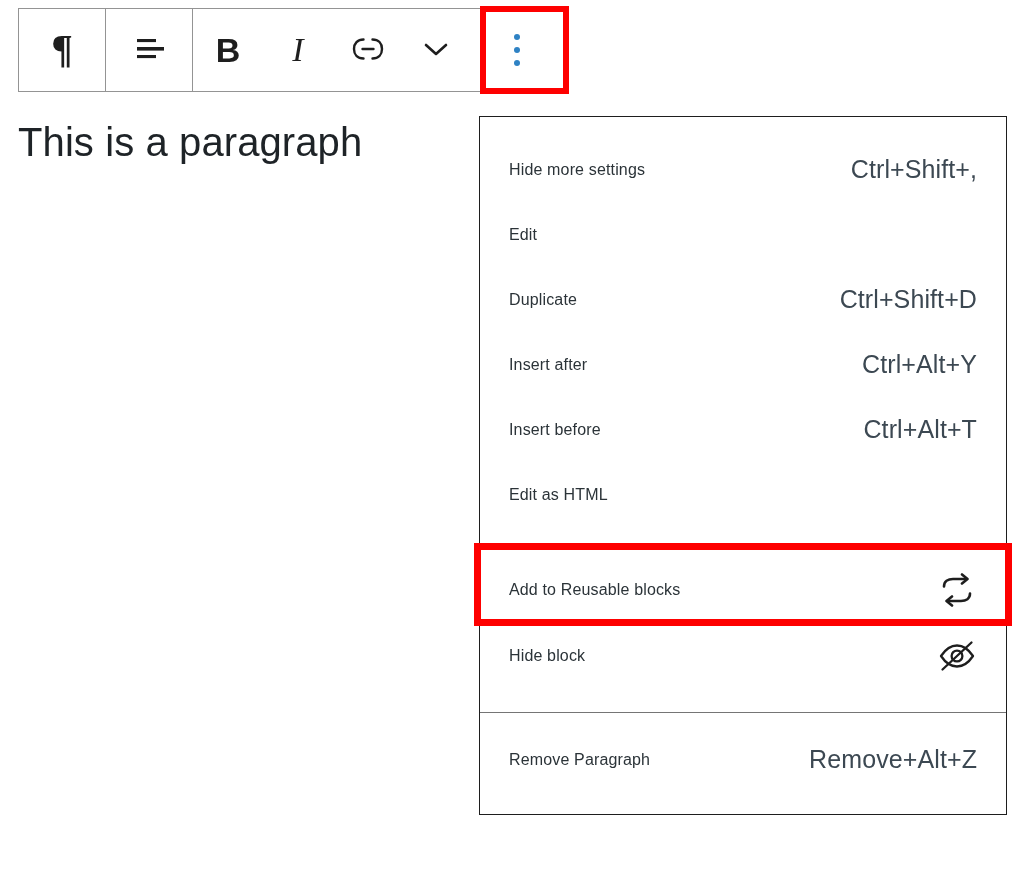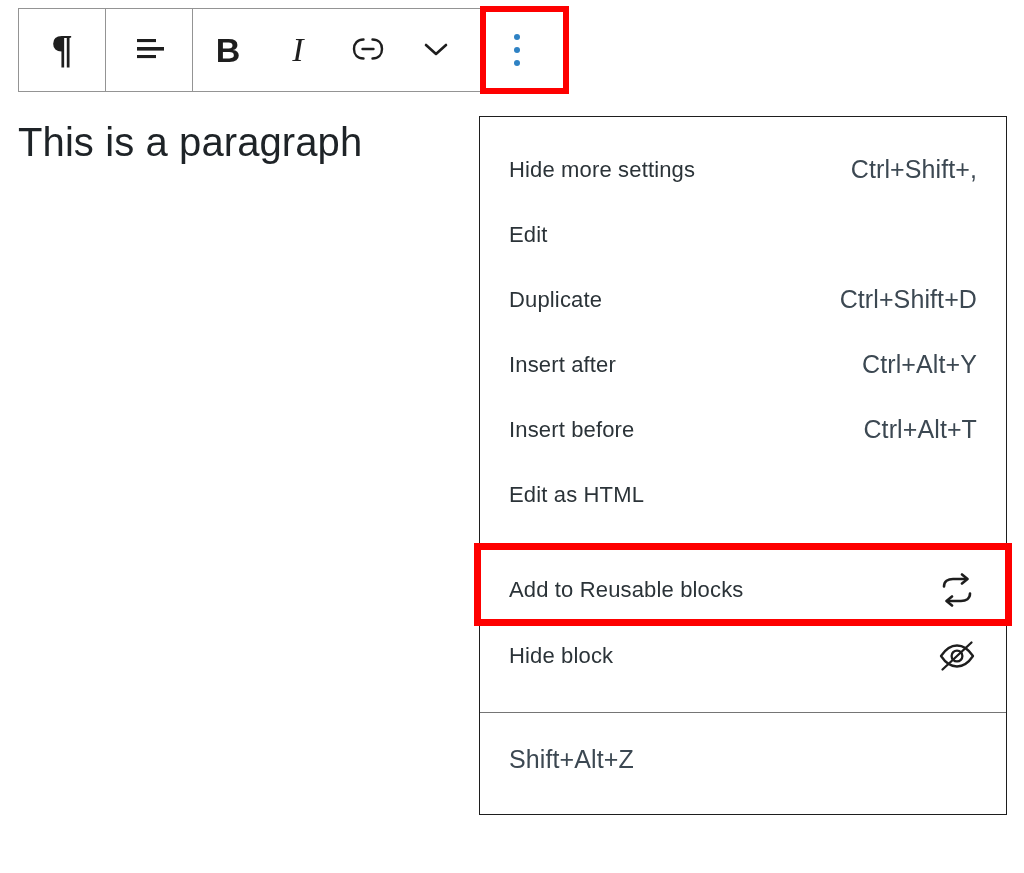--- a/index.html
+++ b/index.html
@@ -156,21 +156,21 @@
     justify-content: space-between;
     padding: 0 29px;
     height: 65px;
     cursor: pointer;
     box-sizing: border-box;
     position: relative;
   }
   .menu-item.tall { height: 66px; }
 
   .mi-label {
-    font-size: 22px;
+    font-size: 16px;
     color: #2b3338;
     font-weight: 400;
     letter-spacing: 0.15px;
     white-space: nowrap;
   }
   .mi-shortcut {
     font-size: 25px;
     color: #3c4852;
     font-weight: 400;
     letter-spacing: 0.1px;
@@ -302,19 +302,20 @@
           <path d="M4 17 C 9 9.5, 14.5 6.5, 20 6.5 C 25.5 6.5, 31 9.5, 36 17 C 31 24.5, 25.5 27.5, 20 27.5 C 14.5 27.5, 9 24.5, 4 17 Z"></path>
           <circle cx="20" cy="17" r="5.4"></circle>
           <line x1="5.5" y1="30.5" x2="34.5" y2="3.5"></line>
         </svg>
       </span>
     </div>
   </div>
 
   <div class="menu-group g3 last">
     <div class="menu-item">
-      <span class="mi-shortcut">Shift+Alt+Z</span>
+      <span class="mi-label">Remove Paragraph</span>
+      <span class="mi-shortcut">Remove+Alt+Z</span>
     </div>
   </div>
 
 </div>
 
 <div class="hl-box hl-reusable"></div>
 
 </body></html>

